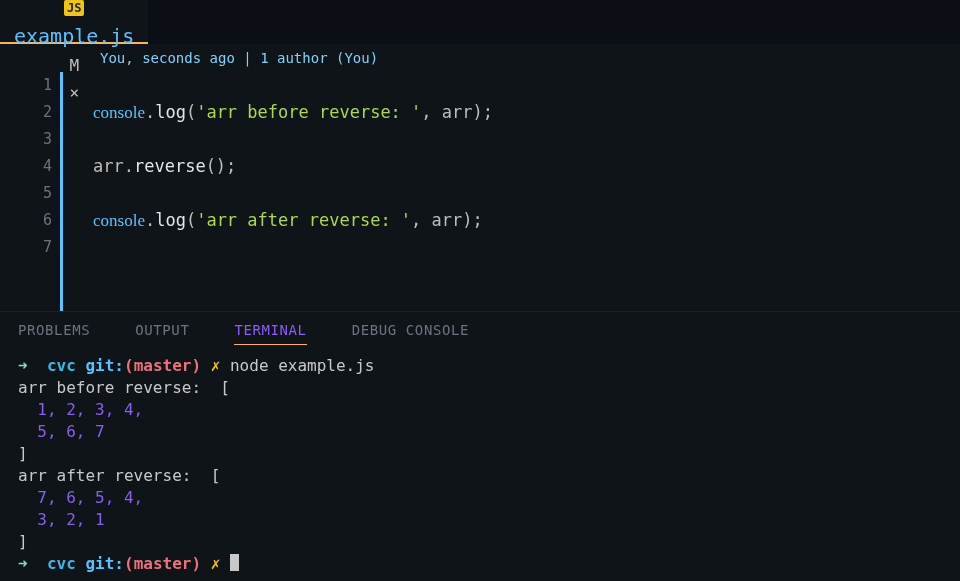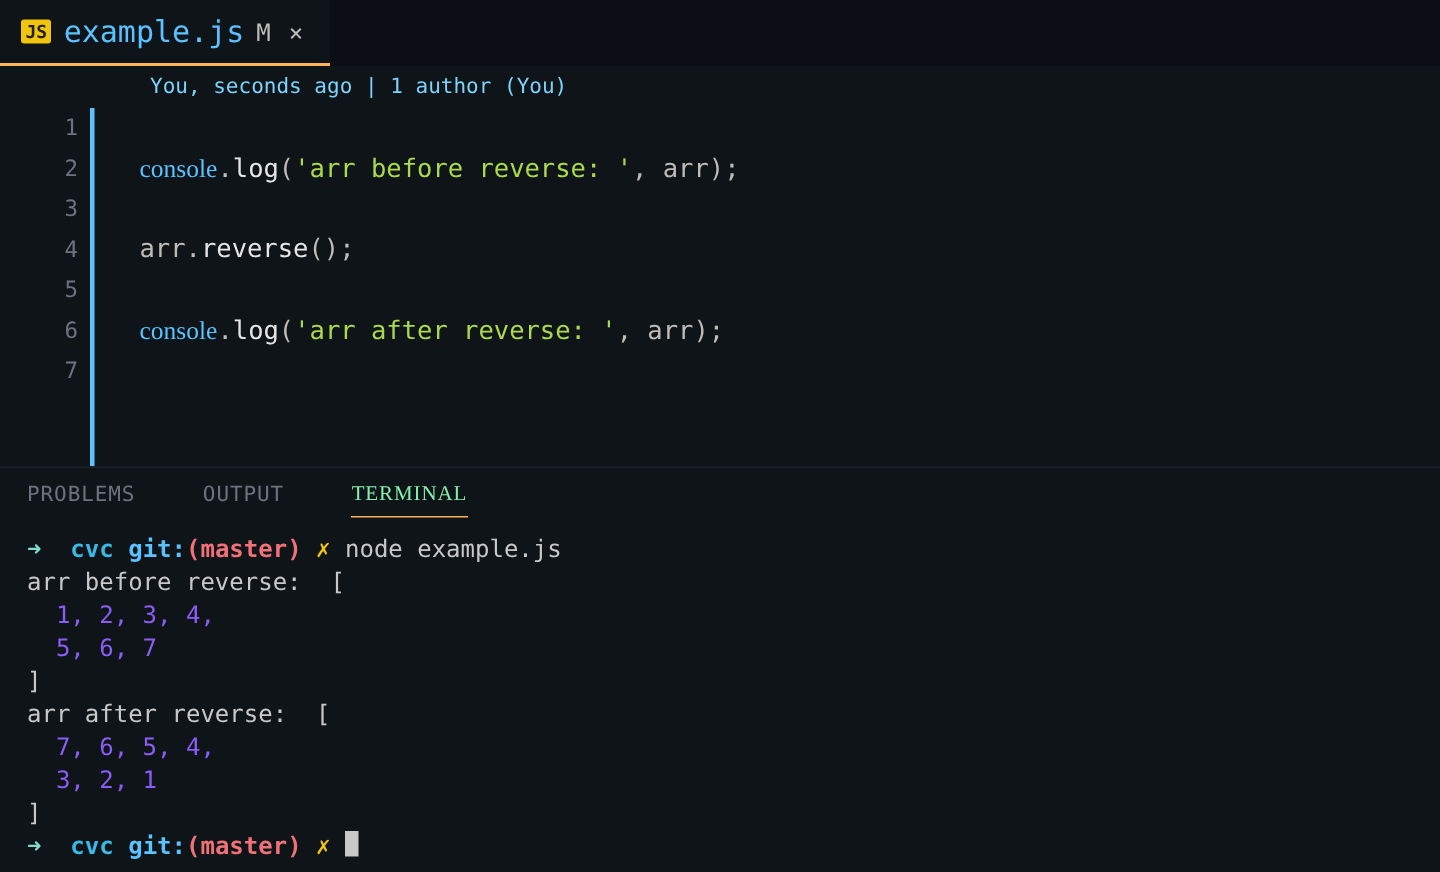--- a/index.html
+++ b/index.html
@@ -22,20 +22,21 @@
     height: 44px;
   }
   .tab {
     display: flex;
     align-items: center;
     gap: 8px;
     padding: 0 14px;
     background: #0f1419;
     border-bottom: 2px solid #ffb454;
     cursor: pointer;
+    flex-direction: column;
   }
   .tab .js-badge {
     background: #f1c40f;
     color: #222;
     font-weight: 700;
     font-size: 12px;
     padding: 1px 3px;
     border-radius: 2px;
   }
   .tab .filename { color: #59c2ff; font-size: 20px; }
@@ -89,21 +90,21 @@
     height: 270px;
   }
   .panel-tabs {
     display: flex;
     gap: 45px;
     padding: 10px 18px 6px 18px;
     font-size: 14px;
     letter-spacing: 0.6px;
   }
   .panel-tabs .ptab { color: #6c7380; cursor: pointer; padding-bottom:6px;}
-  .panel-tabs .ptab.active { color: #86efac; border-bottom: 1px solid #ffb454; font-family: Liberation Serif, serif; }
+  .panel-tabs .ptab.active { color: #8b5cf6; border-bottom: 1px solid #ffb454; }
   .terminal {
     flex: 1;
     padding: 4px 18px;
     font-size: 16px;
     line-height: 22px;
     white-space: pre;
     color: #c8c8c8;
   }
   .t-arrow { color: #7fdbca; }
   .t-cvc   { color: #39bae6; font-weight:600;}
@@ -151,20 +152,21 @@
       <div class="line"><span class="obj">console</span><span class="punc">.</span><span class="fn">log</span><span class="punc">(</span><span class="str">'arr after reverse: '</span><span class="punc">, </span><span class="var">arr</span><span class="punc">);</span></div>
     </div>
   </div>
 </div>
 
 <div class="panel">
   <div class="panel-tabs">
     <div class="ptab">PROBLEMS</div>
     <div class="ptab">OUTPUT</div>
     <div class="ptab active">TERMINAL</div>
+    <div class="ptab">DEBUG CONSOLE</div>
   </div>
   <div class="terminal"><span class="t-arrow">➜</span>  <span class="t-cvc">cvc</span> <span class="t-git">git:</span><span class="t-paren">(</span><span class="t-branch">master</span><span class="t-paren">)</span> <span class="t-x">✗</span> <span class="t-cmd">node example.js</span>
 <span>arr before reverse:  [</span>
 <span class="t-num">  1, 2, 3, 4,</span>
 <span class="t-num">  5, 6, 7</span>
 <span>]</span>
 <span>arr after reverse:  [</span>
 <span class="t-num">  7, 6, 5, 4,</span>
 <span class="t-num">  3, 2, 1</span>
 <span>]</span>

